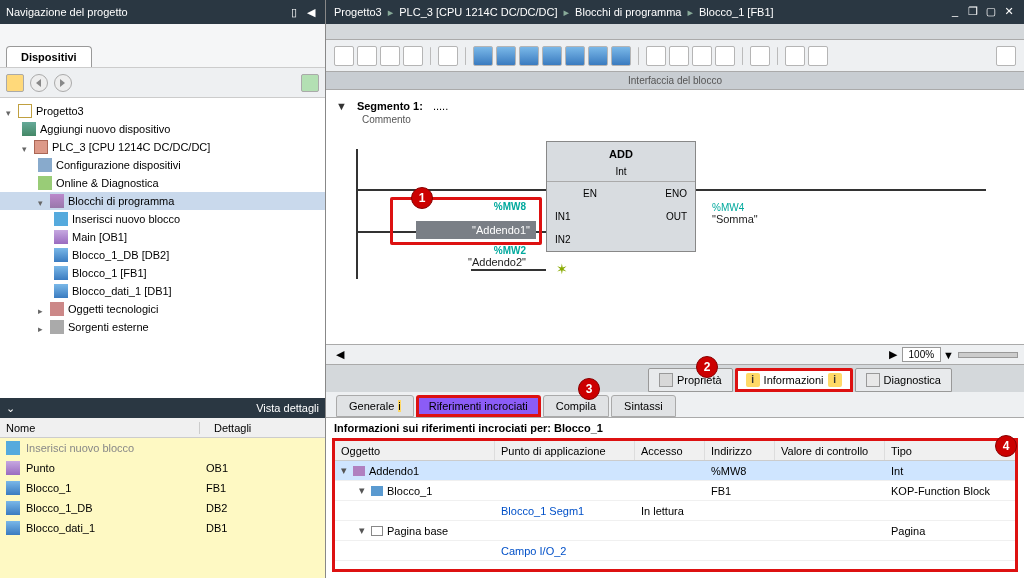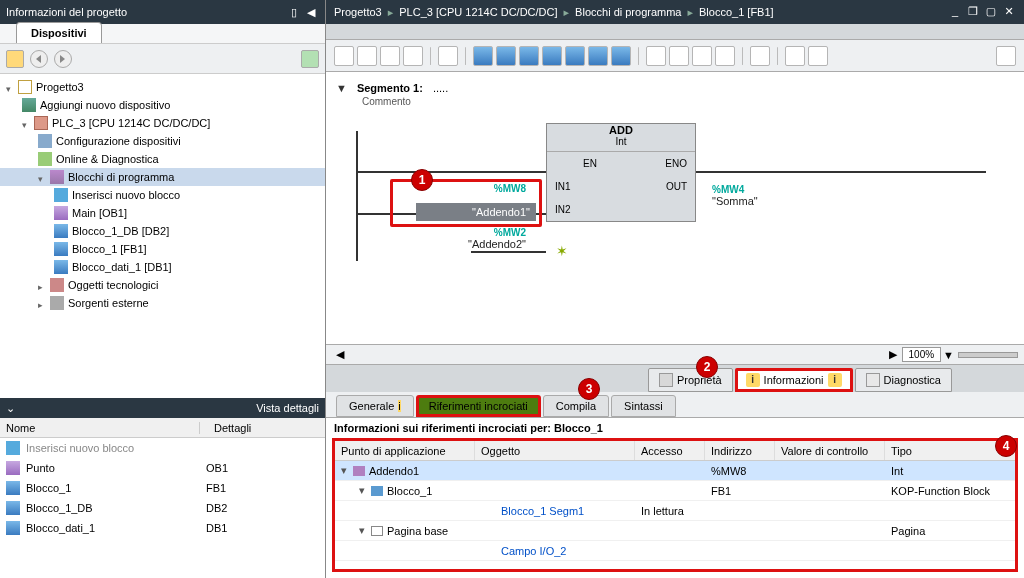--- a/index.html
+++ b/index.html
@@ -4,21 +4,21 @@
 <style>
 * { box-sizing: border-box; margin: 0; padding: 0; font-family: "Segoe UI", Tahoma, sans-serif; font-size: 11px; }
 body { background: #d9dde0; width: 1024px; height: 578px; overflow: hidden; display: flex; }
 
 
 .left-panel { width: 326px; background: #e4e7ea; display: flex; flex-direction: column; border-right: 1px solid #888; }
 .nav-header { background: #2a3742; color: #fff; height: 24px; display: flex; align-items: center; padding: 0 6px; justify-content: space-between; }
 .nav-header span { font-size: 11px; }
 .nav-header-icons { display: flex; gap: 4px; }
 .nav-header-icons span { width: 12px; height: 12px; display: inline-block; }
-.tab-row { background: #f5f6f7; height: 20px; display: flex; align-items: flex-end; padding-left: 16px; border-bottom: 1px solid #ccc; }
+.tab-row { background: #f5f6f7; height: 44px; display: flex; align-items: flex-end; padding-left: 6px; border-bottom: 1px solid #ccc; }
 .tab { background: #fff; border: 1px solid #999; border-bottom: none; padding: 4px 14px; border-radius: 4px 4px 0 0; font-weight: bold; }
 .toolbar { background: #eef0f2; height: 30px; display: flex; align-items: center; padding: 0 6px; gap: 6px; border-bottom: 1px solid #ccc; }
 .toolbar-icon { width: 18px; height: 18px; background: #ddd; border: 1px solid #aaa; border-radius: 2px; display: inline-block; }
 .toolbar-icon.plus { background: #ffd97a; position: relative; }
 .toolbar-icon.arrow { background: #eee; border-radius: 50%; position: relative; }
 .toolbar-icon.arrow::after { content: ""; position: absolute; left: 5px; top: 4px; width: 0; height: 0; border-top: 4px solid transparent; border-bottom: 4px solid transparent; }
 .toolbar-icon.arrow.left::after { border-right: 5px solid #888; }
 .toolbar-icon.arrow.right::after { border-left: 5px solid #888; }
 .toolbar-icon.green { background: #b3e0b3; position: relative; margin-left: auto; }
 .tree { flex: 1; background: #fff; overflow: auto; padding: 4px 0; }
@@ -39,21 +39,21 @@
 .tree-icon.block-ob { background: linear-gradient(#c6a8e0,#9a6bc0); }
 .tree-icon.block-db { background: linear-gradient(#7ab8e8,#3a7bc0); }
 .tree-icon.block-fb { background: linear-gradient(#7ab8e8,#3a7bc0); }
 .tree-icon.tech { background: #c88; }
 .tree-icon.src { background: #aaa; }
 .tree-label { color: #000; }
 .ind-0 { padding-left: 6px; } .ind-1 { padding-left: 22px; } .ind-2 { padding-left: 38px; } .ind-3 { padding-left: 54px; }
 
 .detail-header { background: #2a3742; color: #fff; height: 20px; display: flex; align-items: center; padding: 0 6px; justify-content: space-between; }
 .detail-header::before { content: "⌄"; margin-right: 4px; }
-.detail-body { background: #ffffff; flex: 0 0 160px; overflow: auto; }
+.detail-body { background: #fef9c3; flex: 0 0 160px; overflow: auto; }
 .detail-head-row { display: flex; background: #f0f0f0; border-bottom: 1px solid #ccc; height: 20px; align-items: center; }
 .detail-head-row .ch { padding: 0 6px; }
 .ch.n { width: 200px; border-right: 1px solid #ccc; }
 .ch.d { flex: 1; margin-left: 8px; }
 .detail-row { display: flex; height: 20px; align-items: center; padding-left: 6px; }
 .detail-row .icon { width: 14px; height: 14px; margin-right: 6px; }
 .detail-row .nm { width: 180px; }
 
 
 .right-panel { flex: 1; display: flex; flex-direction: column; background: #d4d8db; }
@@ -72,33 +72,33 @@
 .interface-bar { background: #c8cdd2; height: 18px; text-align: center; font-size: 10px; color: #555; border-bottom: 1px solid #aaa; line-height: 18px; }
 .editor-area { flex: 1; background: #fff; overflow: auto; position: relative; padding: 10px 0 0 10px; }
 .segment-title { display: flex; align-items: center; gap: 10px; margin-bottom: 2px; }
 .segment-title .tog { color: #333; }
 .segment-title .seg-name { font-weight: bold; }
 .segment-comment { padding-left: 26px; color: #555; margin-bottom: 14px; font-size: 10px; }
 .ladder-net { position: relative; height: 150px; margin-left: 20px; width: 640px; }
 .rail { position: absolute; left: 0; top: 50px; right: 10px; height: 2px; background: #333; }
 .rail-vert { position: absolute; left: 0; top: 10px; bottom: 10px; width: 2px; background: #333; }
 .add-box { position: absolute; left: 190px; top: 2px; width: 150px; background: #d8dce0; border: 1px solid #888; padding: 0; }
-.add-box .title { text-align: center; font-weight: bold; padding: 0 0; }
+.add-box .title { text-align: center; font-weight: bold; padding: 6px 0; }
 .add-box .subtitle { text-align: center; font-size: 10px; padding-bottom: 4px; }
 .add-box .ports { display: flex; justify-content: space-between; padding: 6px 8px; }
 .add-box .port { font-size: 10px; }
 .in1-wire { position: absolute; left: 0; top: 92px; width: 190px; height: 2px; background: #333; }
 .in2-wire { position: absolute; left: 115px; top: 130px; width: 75px; height: 2px; background: #333; }
 .in1-label { position: absolute; left: 20px; top: 62px; text-align: right; width: 150px; }
 .addr-label { color: #00a99d; font-weight: bold; font-size: 10px; display: block; text-align: right; }
 .name-label { color: #222; font-size: 11px; display: block; text-align: right; }
 .in1-sel { position: absolute; left: 60px; top: 82px; width: 120px; height: 18px; background: #7a7f86; color: #fff; display: flex; align-items: center; justify-content: flex-end; padding-right: 6px; }
 .in2-label { position: absolute; left: 20px; top: 106px; text-align: right; width: 150px; }
 .out-label { position: absolute; left: 356px; top: 62px; }
-.out-addr { color: #00a99d; font-weight: bold; font-size: 10px; }
+.out-addr { color: #00a99d; font-weight: normal; font-size: 10px; }
 .out-name { color: #222; }
 .out-wire { position: absolute; left: 340px; top: 50px; width: 280px; height: 2px; background: #333; }
 .splat { position: absolute; left: 200px; top: 122px; color: #8a0; font-size: 14px; }
 .red-box-1 { position: absolute; left: 34px; top: 58px; width: 152px; height: 48px; border: 3px solid #d11; border-radius: 2px; }
 .badge { position: absolute; width: 22px; height: 22px; background: #c00; border-radius: 50%; color: #fff; font-weight: bold; display: flex; align-items: center; justify-content: center; font-size: 12px; z-index: 10; border: 1px solid #800; }
 .badge.b1 { left: 55px; top: 48px; }
 
 .editor-scroll { height: 20px; background: #eef0f2; border-top: 1px solid #aaa; display: flex; align-items: center; justify-content: flex-end; padding: 0 6px; gap: 4px; }
 .zoom { display: flex; align-items: center; gap: 2px; }
 .zoom-box { background: #fff; border: 1px solid #999; padding: 1px 6px; font-size: 10px; }
@@ -108,21 +108,21 @@
 .tab-l { background: #e8eaec; border: 1px solid #999; padding: 4px 10px; margin-right: 2px; border-radius: 2px 2px 0 0; display: flex; align-items: center; gap: 4px; position: relative; }
 .tab-l.active { background: #fff; }
 .tab-l.frame { border: 3px solid #d11; padding: 2px 8px; }
 .tab-l .info-i { width: 14px; height: 14px; background: #ffd966; border-radius: 2px; display: inline-block; text-align: center; line-height: 14px; font-size: 10px; font-weight: bold; color: #333; }
 .tab-l .diag-i { width: 14px; height: 14px; background: #e8e8e8; border: 1px solid #999; }
 .tab-l .prop-i { width: 14px; height: 14px; background: #d8d8d8; border: 1px solid #999; }
 .tabs-outer { display: flex; margin-left: auto; padding-right: 40px; }
 
 .sub-tabs { height: 26px; background: #eef0f2; display: flex; align-items: flex-end; padding-left: 10px; border-bottom: 1px solid #aaa; position: relative; }
 .sub-tab { background: #e0e2e4; border: 1px solid #aaa; padding: 4px 12px; margin-right: 2px; border-radius: 3px 3px 0 0; display: flex; align-items: center; gap: 4px; }
-.sub-tab.active { background: #4d7c0f; }
+.sub-tab.active { background: #8b5cf6; }
 .sub-tab.frame { border: 3px solid #d11; padding: 2px 10px; }
 .badge.b3 { left: 252px; top: -14px; }
 
 .xref-area { flex: 0 0 160px; background: #fff; overflow: hidden; display: flex; flex-direction: column; }
 .xref-title { padding: 4px 8px; font-weight: bold; background: #fff; }
 .xref-table { flex: 1; border: 3px solid #d11; margin: 0 6px 6px 6px; position: relative; }
 .badge.b4 { right: -2px; top: -6px; }
 .xref-head { display: flex; background: #f0f0f0; height: 20px; align-items: center; border-bottom: 1px solid #ccc; }
 .xc { padding: 0 6px; border-right: 1px solid #ddd; height: 100%; display: flex; align-items: center; }
 .xc.c1 { width: 160px; } .xc.c2 { width: 140px; } .xc.c3 { width: 70px; text-align: center; } .xc.c4 { width: 70px; } .xc.c5 { width: 110px; } .xc.c6 { flex: 1; border-right: none; }
@@ -133,21 +133,21 @@
 .xi-block { width: 12px; height: 10px; background: #5a9ad0; display: inline-block; margin-right: 4px; }
 .xi-page { width: 12px; height: 10px; background: #fff; border: 1px solid #888; display: inline-block; margin-right: 4px; }
 .link { color: #0050c8; }
 .tog-sm { color: #555; margin-right: 2px; display: inline-block; width: 10px; }
 </style>
 </head>
 <body>
 
 <div class="left-panel">
   <div class="nav-header">
-    <span>Informazioni del progetto</span>
+    <span>Navigazione del progetto</span>
     <div class="nav-header-icons">
       <span>▯</span>
       <span>◀</span>
     </div>
   </div>
   <div class="tab-row">
     <div class="tab">Dispositivi</div>
   </div>
   <div class="toolbar">
     <span class="toolbar-icon plus"></span>
@@ -289,20 +289,21 @@
     <span class="tb-icon"></span>
     <span class="tb-icon"></span>
     <span class="tb-icon"></span>
     <span class="tb-icon spacer"></span>
     <span class="tb-icon"></span>
     <span class="tb-icon spacer"></span>
     <span class="tb-icon"></span>
     <span class="tb-icon"></span>
     <span class="tb-icon last"></span>
   </div>
+  <div class="interface-bar">Interfaccia del blocco</div>
 
   <div class="editor-area">
     <div class="segment-title">
       <span class="tog">▼</span>
       <span class="seg-name">Segmento 1:</span>
       <span>.....</span>
     </div>
     <div class="segment-comment">Commento</div>
     <div class="ladder-net">
       <div class="rail-vert"></div>
@@ -389,22 +390,22 @@
         <span>Sintassi</span>
       </div>
     <div class="badge b3">3</div>
   </div>
 
   <div class="xref-area">
     <div class="xref-title">Informazioni sui riferimenti incrociati per: Blocco_1</div>
     <div class="xref-table">
       <div class="badge b4">4</div>
       <div class="xref-head">
+        <div class="xc c1">Oggetto</div>
         <div class="xc c2">Punto di applicazione</div>
-        <div class="xc c1">Oggetto</div>
         <div class="xc c3">Accesso</div>
         <div class="xc c4">Indirizzo</div>
         <div class="xc c5">Valore di controllo</div>
         <div class="xc c6">Tipo</div>
       </div>
       <div id="xref-rows">
           <div class="xref-row sel">
             <div class="xc c1" style="padding-left: 6px;">
               <span class="tog-sm">▾</span>
               <span class="xi-tag"></span>

